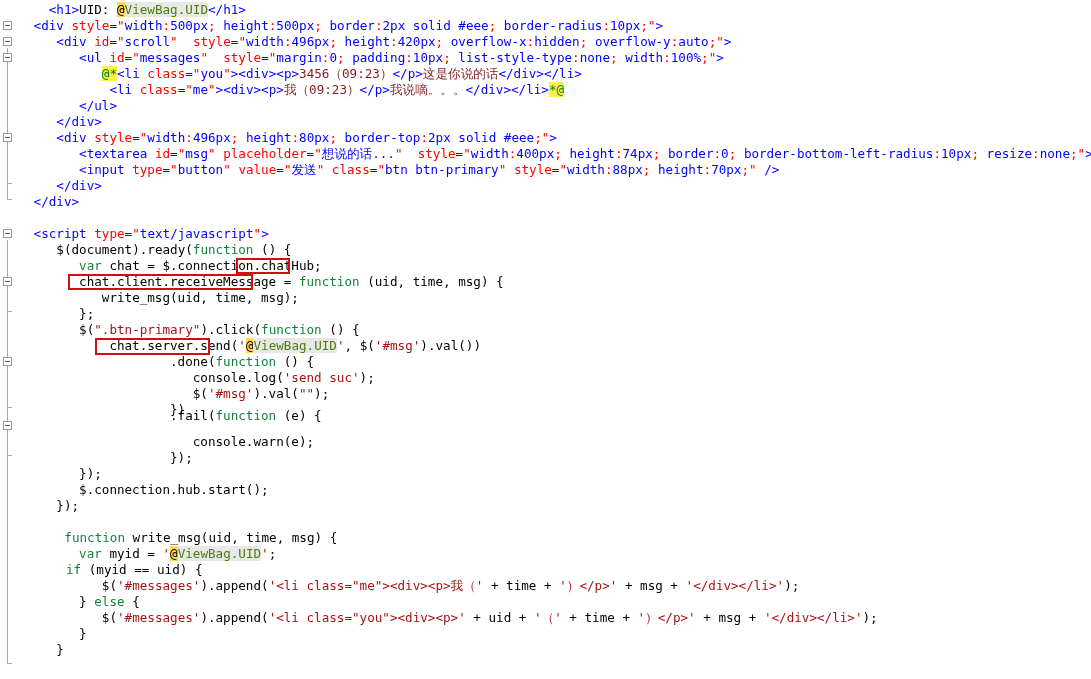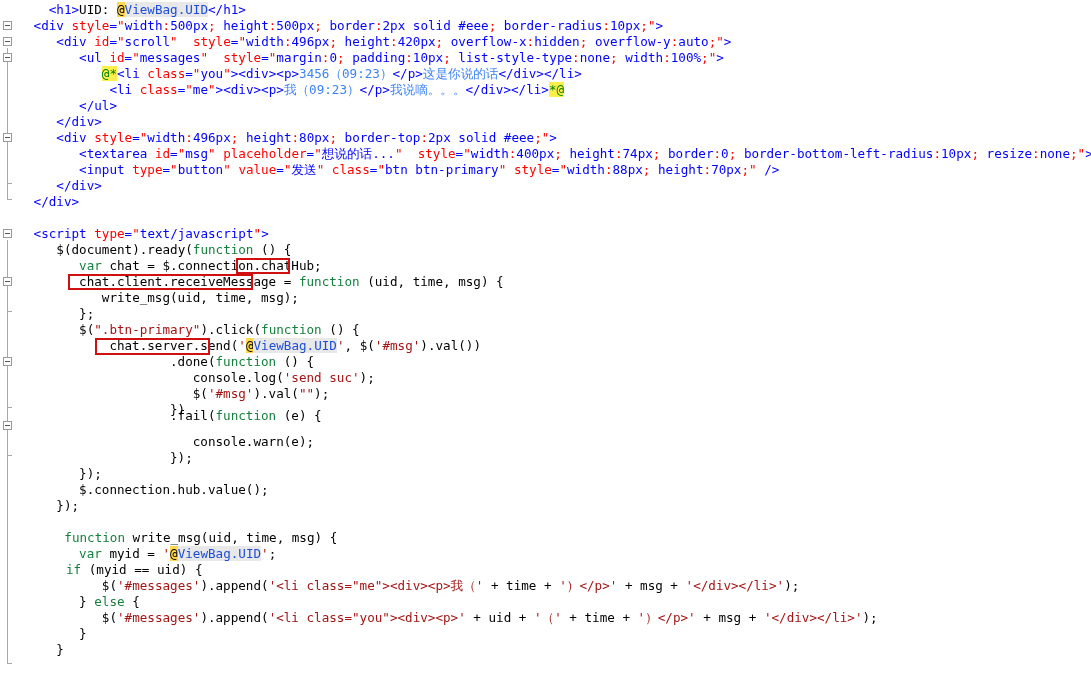--- a/index.html
+++ b/index.html
@@ -74,24 +74,24 @@
     font-family: "DejaVu Sans Mono", "Liberation Mono", monospace;
     letter-spacing: 0px;
   }
 
   
   .t-tag    { color: #0000ff; }
   .t-punc   { color: #0000ff; }
   .t-attr   { color: #ff0000; }
   .t-val    { color: #0000ff; }
   .t-plain  { color: #000000; }
-  .t-text   { color: #3b82f6; }
+  .t-text   { color: #7f1d1d; }
   .t-kw     { color: #15803d; }
   .t-str    { color: #a31515; }
-  .t-razor  { background: #e8e8e8; color: #1d4ed8; }
+  .t-razor  { background: #e8e8e8; color: #4d7c0f; }
   .t-razor-at { background: #ffd84d; color: #000000; }
   .t-cmt-mark { background: #ffef4d; color: #008000; }
 
   
   .redbox {
     position: absolute;
     border: 2px solid #d01010;
     box-sizing: border-box;
     pointer-events: none;
   }
@@ -148,21 +148,21 @@
       <div class="ln" style="top: 322px; left: 79.06px;"><span class="t-plain">$(</span><span class="t-str">".btn-primary"</span><span class="t-plain">).click(</span><span class="t-kw">function</span><span class="t-plain"> () {</span></div>
       <div class="ln" style="top: 338px; left: 109.38px;"><span class="t-plain">chat.server.send(</span><span class="t-str">'</span><span class="t-razor-at">@</span><span class="t-razor">ViewBag.UID</span><span class="t-str">'</span><span class="t-plain">, $(</span><span class="t-str">'#msg'</span><span class="t-plain">).val())</span></div>
       <div class="ln" style="top: 354px; left: 170.02px; text-align: center;"><span class="t-plain">.done(</span><span class="t-kw">function</span><span class="t-plain"> () {</span></div>
       <div class="ln" style="top: 370px; left: 192.76px;"><span class="t-plain">console.log(</span><span class="t-str">'send suc'</span><span class="t-plain">);</span></div>
       <div class="ln" style="top: 386px; left: 192.76px;"><span class="t-plain">$(</span><span class="t-str">'#msg'</span><span class="t-plain">).val(</span><span class="t-str">""</span><span class="t-plain">);</span></div>
       <div class="ln" style="top: 402px; left: 170.02px;"><span class="t-plain">})</span></div>
       <div class="ln" style="top: 408px; left: 170.02px;"><span class="t-plain">.fail(</span><span class="t-kw">function</span><span class="t-plain"> (e) {</span></div>
       <div class="ln" style="top: 434px; left: 192.76px;"><span class="t-plain">console.warn(e);</span></div>
       <div class="ln" style="top: 450px; left: 170.02px;"><span class="t-plain">});</span></div>
       <div class="ln" style="top: 466px; left: 79.06px;"><span class="t-plain">});</span></div>
-      <div class="ln" style="top: 482px; left: 79.06px;"><span class="t-plain">$.connection.hub.value();</span></div>
+      <div class="ln" style="top: 482px; left: 79.06px;"><span class="t-plain">$.connection.hub.start();</span></div>
       <div class="ln" style="top: 498px; left: 56.32px;"><span class="t-plain">});</span></div>
       <div class="ln" style="top: 514px; left: 56.32px;"></div>
       <div class="ln" style="top: 530px; left: 56.32px; margin-left: 8px;"><span class="t-kw">function</span><span class="t-plain"> write_msg(uid, time, msg) {</span></div>
       <div class="ln" style="top: 546px; left: 79.06px;"><span class="t-kw">var</span><span class="t-plain"> myid = </span><span class="t-str">'</span><span class="t-razor-at">@</span><span class="t-razor">ViewBag.UID</span><span class="t-str">'</span><span class="t-plain">;</span></div>
       <div class="ln" style="top: 562px; left: 66px;"><span class="t-kw">if</span><span class="t-plain"> (myid == uid) {</span></div>
       <div class="ln" style="top: 578px; left: 101.8px;"><span class="t-plain">$(</span><span class="t-str">'#messages'</span><span class="t-plain">).append(</span><span class="t-str">'&lt;li class="me"&gt;&lt;div&gt;&lt;p&gt;我（'</span><span class="t-plain"> + time + </span><span class="t-str">'）&lt;/p&gt;'</span><span class="t-plain"> + msg + </span><span class="t-str">'&lt;/div&gt;&lt;/li&gt;'</span><span class="t-plain">);</span></div>
       <div class="ln" style="top: 594px; left: 79.06px;"><span class="t-plain">} </span><span class="t-kw">else</span><span class="t-plain"> {</span></div>
       <div class="ln" style="top: 610px; left: 101.8px;"><span class="t-plain">$(</span><span class="t-str">'#messages'</span><span class="t-plain">).append(</span><span class="t-str">'&lt;li class="you"&gt;&lt;div&gt;&lt;p&gt;'</span><span class="t-plain"> + uid + </span><span class="t-str">'（'</span><span class="t-plain"> + time + </span><span class="t-str">'）&lt;/p&gt;'</span><span class="t-plain"> + msg + </span><span class="t-str">'&lt;/div&gt;&lt;/li&gt;'</span><span class="t-plain">);</span></div>
       <div class="ln" style="top: 626px; left: 79.06px;"><span class="t-plain">}</span></div>
       <div class="ln" style="top: 642px; left: 56.32px;"><span class="t-plain">}</span></div>

